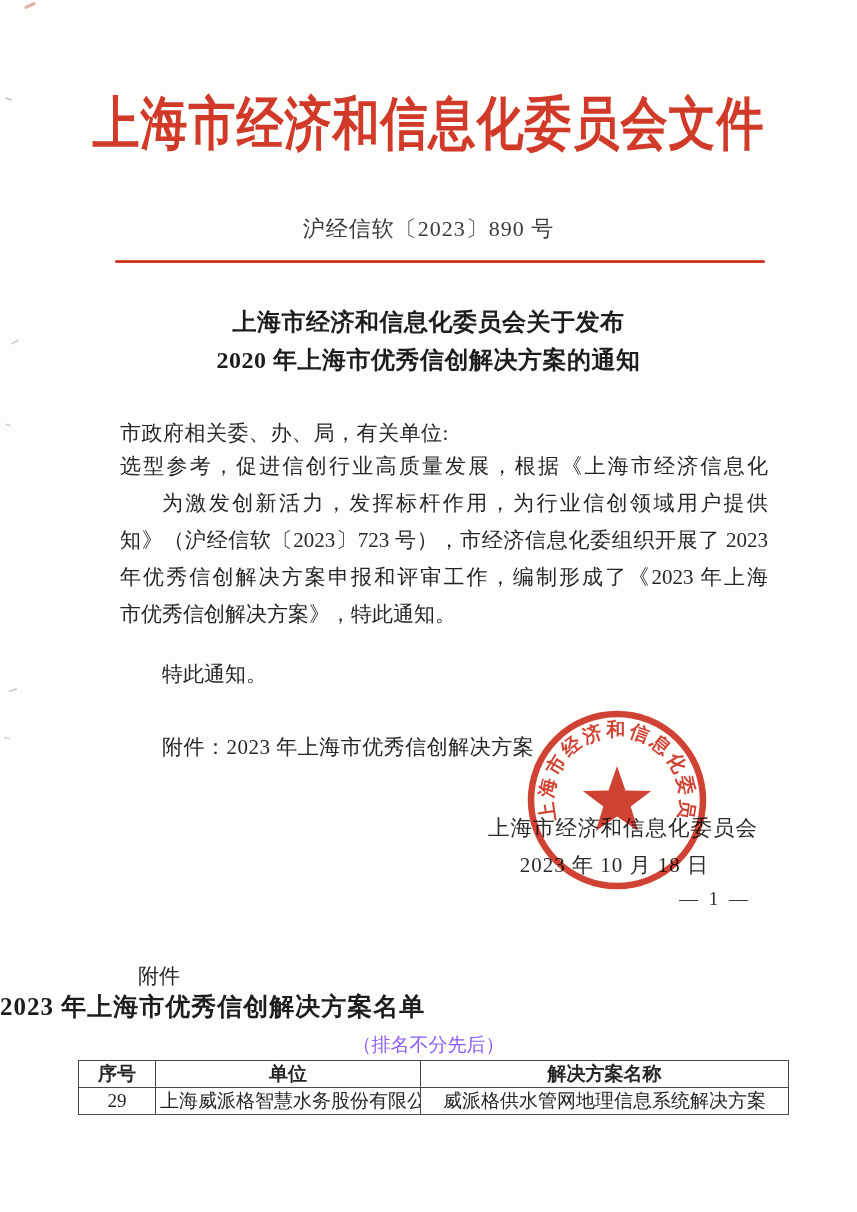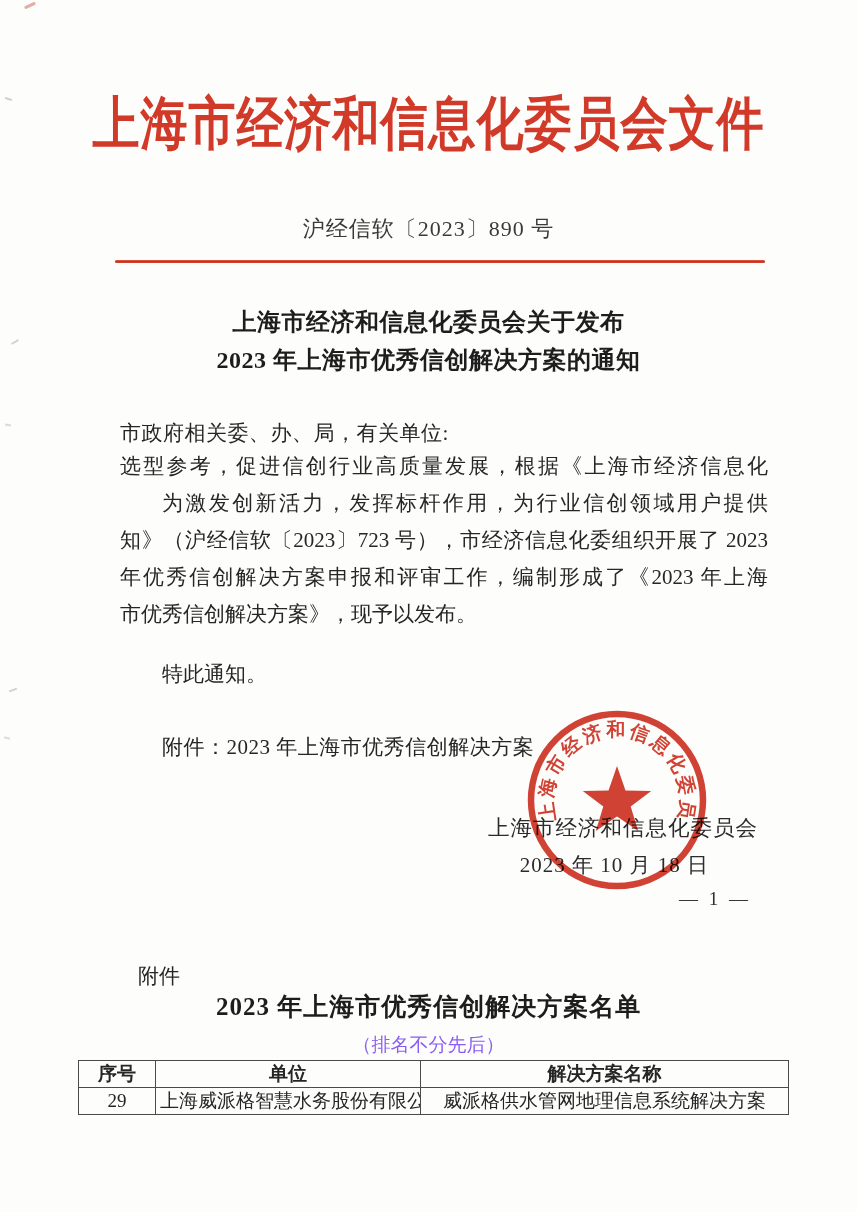--- a/index.html
+++ b/index.html
@@ -137,21 +137,20 @@
   
   .attach-label {
     position: absolute;
     top: 962px; left: 138px;
     font-size: 21px;
     color: #262626;
   }
   .attach-title {
     position: absolute;
     top: 990px; left: 0; right: 0;
-    text-align: center;
     font-size: 25px;
     font-weight: bold;
     color: #1d1d1d;
     letter-spacing: 1px;
   }
   .attach-subtitle {
     position: absolute;
     top: 1032px; left: 0; right: 0;
     text-align: center;
     font-size: 19px;
@@ -209,31 +208,31 @@
   <div class="artifact a6"></div>
 
   <div class="letterhead">上海市经济和信息化委员会文件</div>
 
   <div class="doc-number">沪经信软〔2023〕890 号</div>
 
   <div class="red-rule"></div>
 
   <div class="notice-title">
     <div>上海市经济和信息化委员会关于发布</div>
-    <div>2023 年上海市优秀信创解决方案的通知</div>
+    <div>2020 年上海市优秀信创解决方案的通知</div>
   </div>
 
   <div class="salutation">市政府相关委、办、局，有关单位:</div>
 
   <div class="body-block">
     <div class="body-line">选型参考，促进信创行业高质量发展，根据《上海市经济信息化</div>
     <div class="body-line first">为激发创新活力，发挥标杆作用，为行业信创领域用户提供</div>
     <div class="body-line">知》（沪经信软〔2023〕723 号），市经济信息化委组织开展了 2023</div>
     <div class="body-line">年优秀信创解决方案申报和评审工作，编制形成了《2023 年上海</div>
-    <div class="body-line last">市优秀信创解决方案》，现予以发布。</div>
+    <div class="body-line last">市优秀信创解决方案》，特此通知。</div>
   </div>
 
   <div class="closing">特此通知。</div>
 
   <div class="attachment-ref">附件：2023 年上海市优秀信创解决方案</div>
 
   <div class="signer">上海市经济和信息化委员会</div>
   <div class="sign-date">2023 年 10 月 18 日</div>
   <div class="page-number">— 1 —</div>
 

